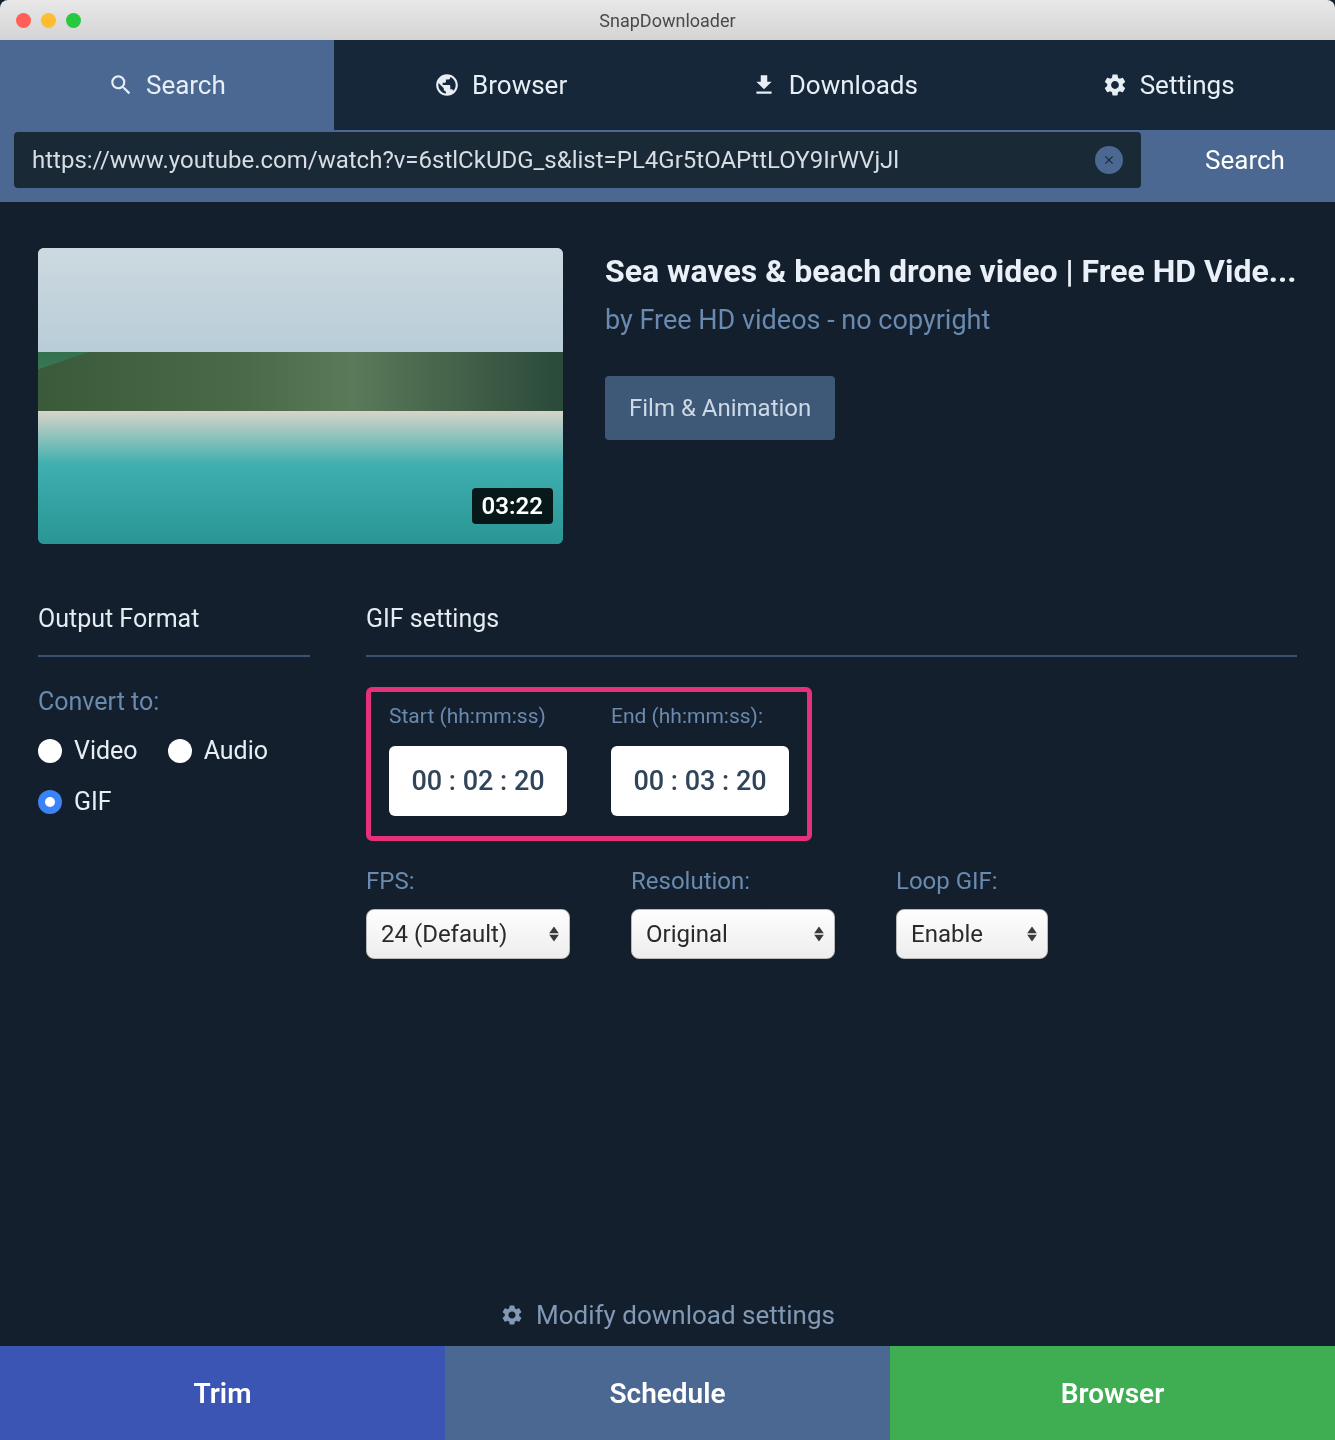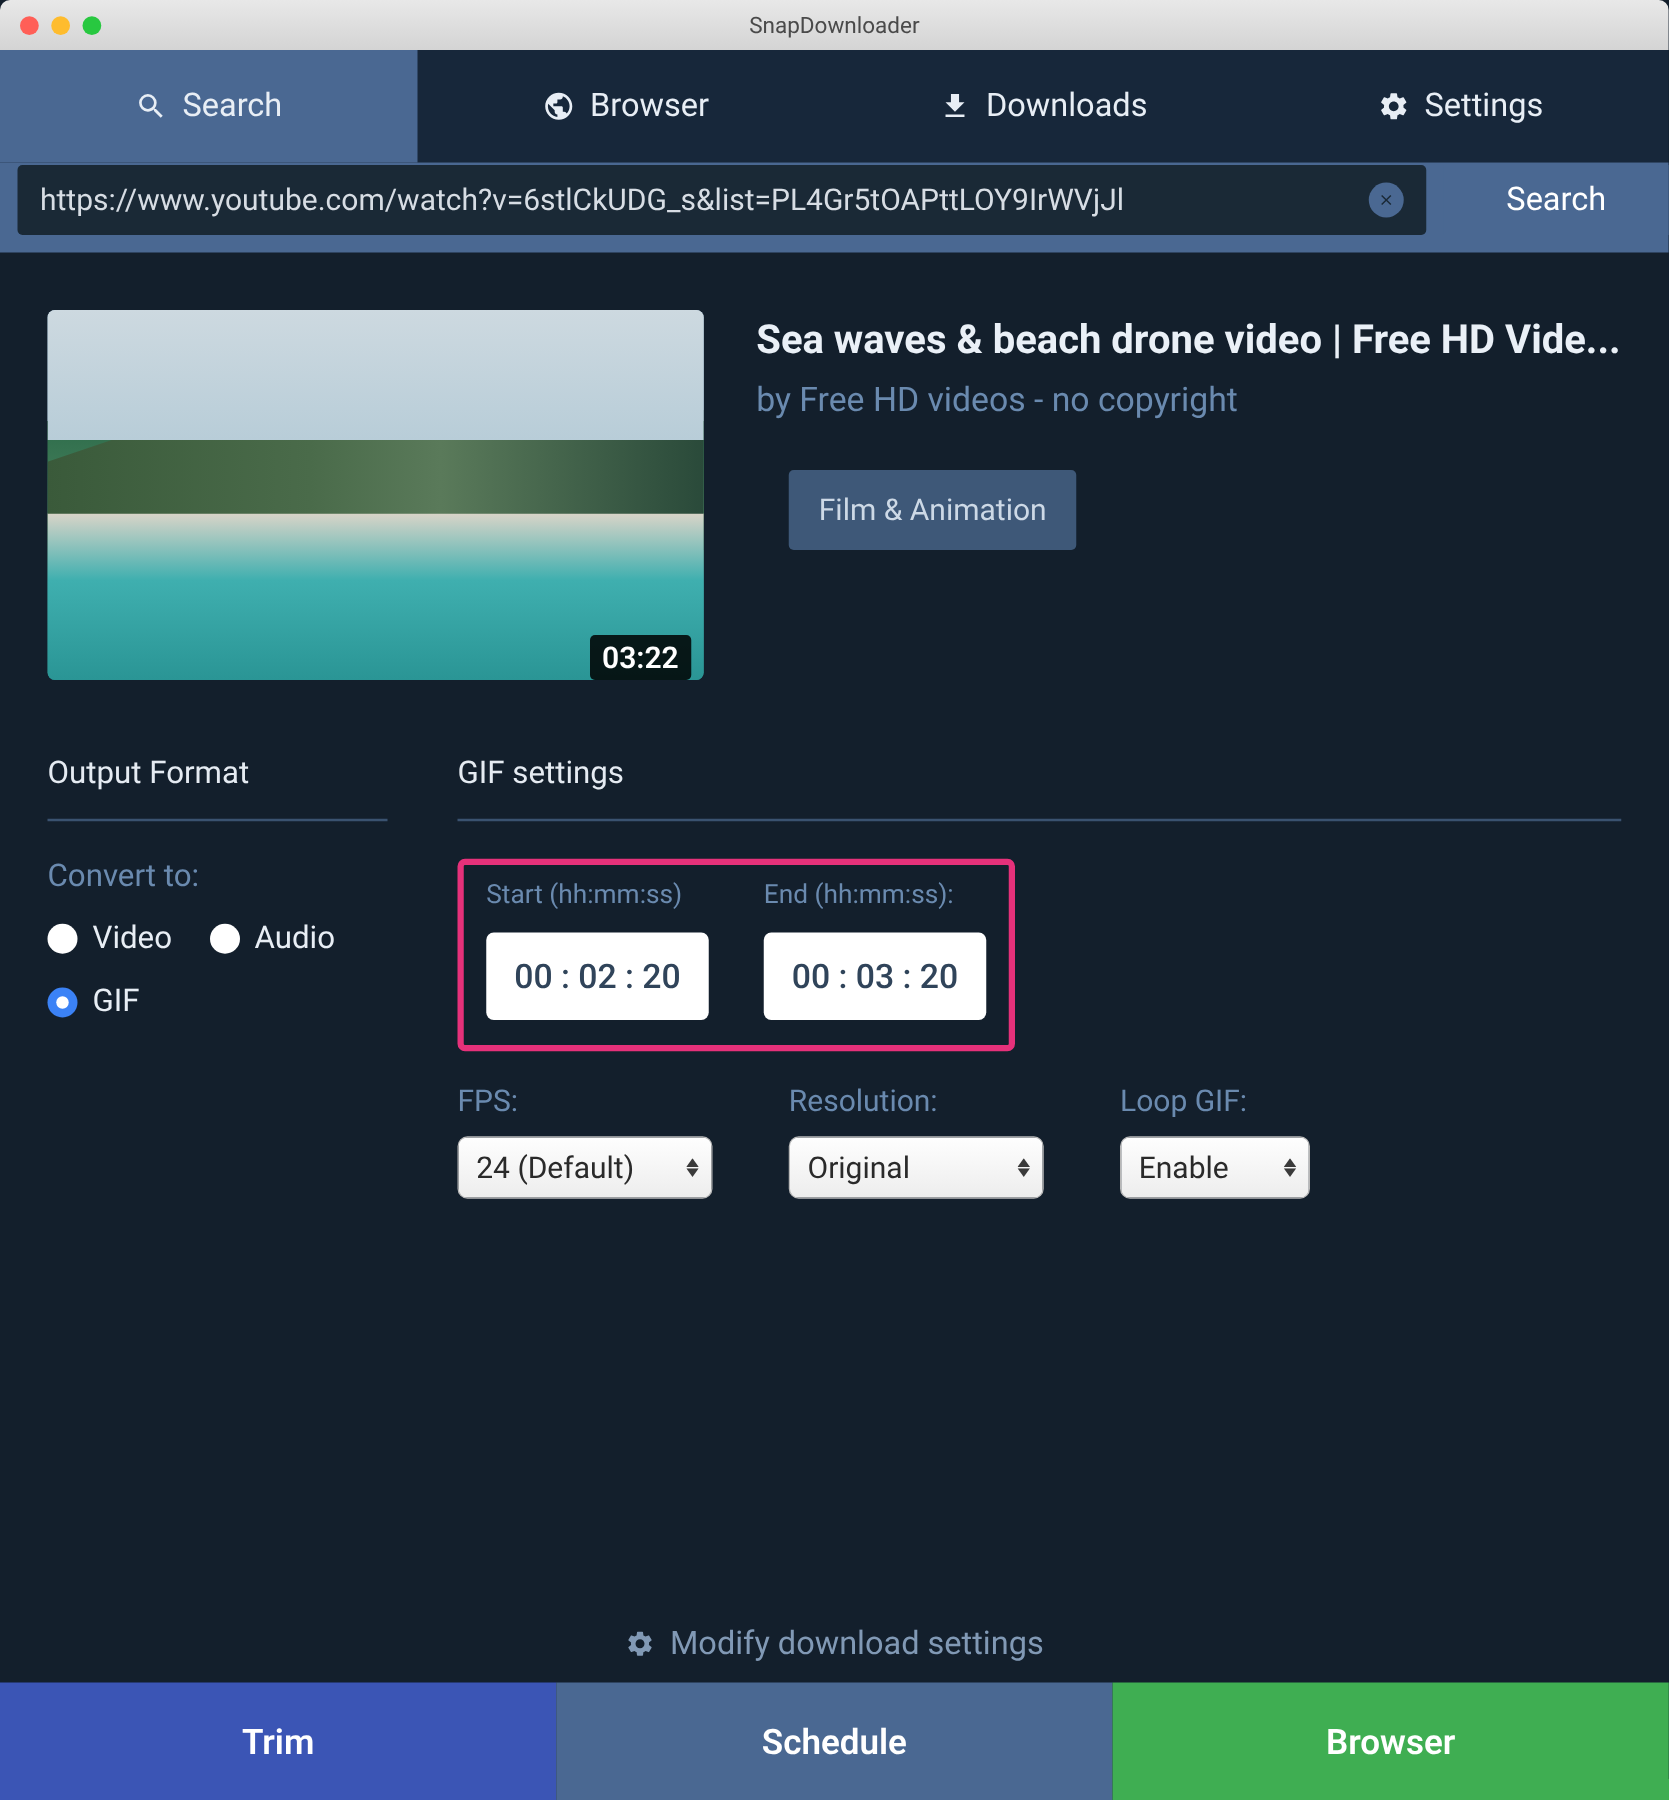--- a/index.html
+++ b/index.html
@@ -28,25 +28,25 @@
     .clear-btn svg { width: 14px; height: 14px; fill: #1a2936; }
     .search-btn { width: 180px; background: #4a6892; color: #fff; font-size: 26px; display: flex; align-items: center; justify-content: center; cursor: pointer; }
     
     
     .content { padding: 46px 38px 0 38px; }
     .video-row { display: flex; gap: 42px; margin-bottom: 60px; }
     .thumb { width: 525px; height: 296px; border-radius: 6px; position: relative; overflow: hidden; background: linear-gradient(180deg, #a8c5d8 0%, #a8c5d8 30%, #2d6b4a 30%, #4a8560 55%, #6d9575 55%, #3ca0a0 75%, #2a8a8a 100%); }
     .thumb::after { content: ""; position: absolute; top: 0; left: 0; right: 0; height: 35%; background: linear-gradient(180deg, #cdd9e0 0%, #b8cdd8 100%); }
     .thumb-mountain { position: absolute; top: 25%; left: 0; right: 0; height: 40%; background: linear-gradient(90deg, #3a5a3a 0%, #4a6b4a 40%, #5a7a5a 60%, #2a4a3a 100%); clip-path: polygon(0 40%, 20% 10%, 45% 0%, 70% 15%, 100% 5%, 100% 100%, 0 100%); }
     .thumb-beach { position: absolute; bottom: 0; left: 0; right: 0; height: 45%; background: linear-gradient(180deg, #d8d4c8 0%, #3fafaf 40%, #2a9595 100%); }
-    .duration-badge { position: absolute; bottom: 0; right: 10px; background: rgba(0,0,0,0.85); color: #fff; font-size: 24px; font-weight: 600; padding: 4px 10px; border-radius: 4px; z-index: 5; }
+    .duration-badge { position: absolute; bottom: 20px; right: 10px; background: rgba(0,0,0,0.85); color: #fff; font-size: 24px; font-weight: 600; padding: 4px 10px; border-radius: 4px; z-index: 5; }
     .video-meta { flex: 1; padding-top: 4px; }
     .video-title { font-size: 32px; font-weight: 700; color: #eaf0f7; margin-bottom: 14px; white-space: nowrap; overflow: hidden; text-overflow: ellipsis; }
     .video-author { font-size: 27px; color: #6a8aaf; margin-bottom: 40px; }
-    .category-badge { display: inline-block; background: #3e5878; color: #cdd9e6; font-size: 24px; padding: 18px 24px; border-radius: 4px; margin-left: 26px; }
+    .category-badge { display: inline-block; background: #3e5878; color: #cdd9e6; font-size: 24px; padding: 18px 24px; border-radius: 4px; }
     
     
     .settings-row { display: flex; gap: 56px; }
     .left-col { width: 272px; }
     .right-col { flex: 1; }
     .section-heading { font-size: 25px; color: #e5ebf2; padding-bottom: 22px; border-bottom: 2px solid #3a5270; margin-bottom: 30px; }
     .label-muted { font-size: 25px; color: #6a8aaf; margin-bottom: 20px; display: block; }
     .radios { display: flex; flex-wrap: wrap; gap: 22px 30px; }
     .radio-item { display: flex; align-items: center; gap: 12px; font-size: 25px; color: #e8eef5; cursor: pointer; }
     .radio-circle { width: 24px; height: 24px; border-radius: 50%; background: #fff; display: flex; align-items: center; justify-content: center; }

